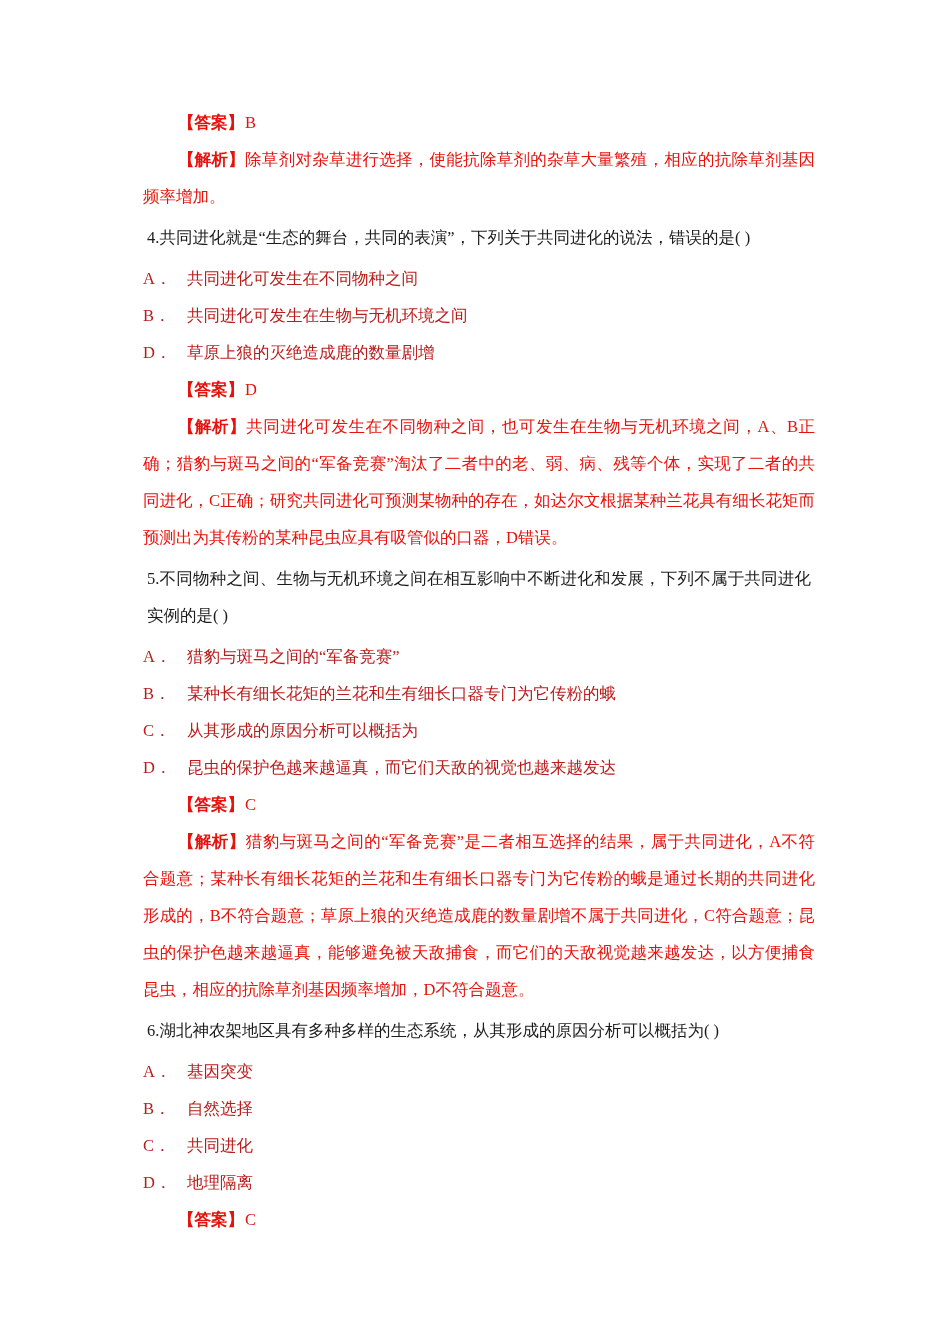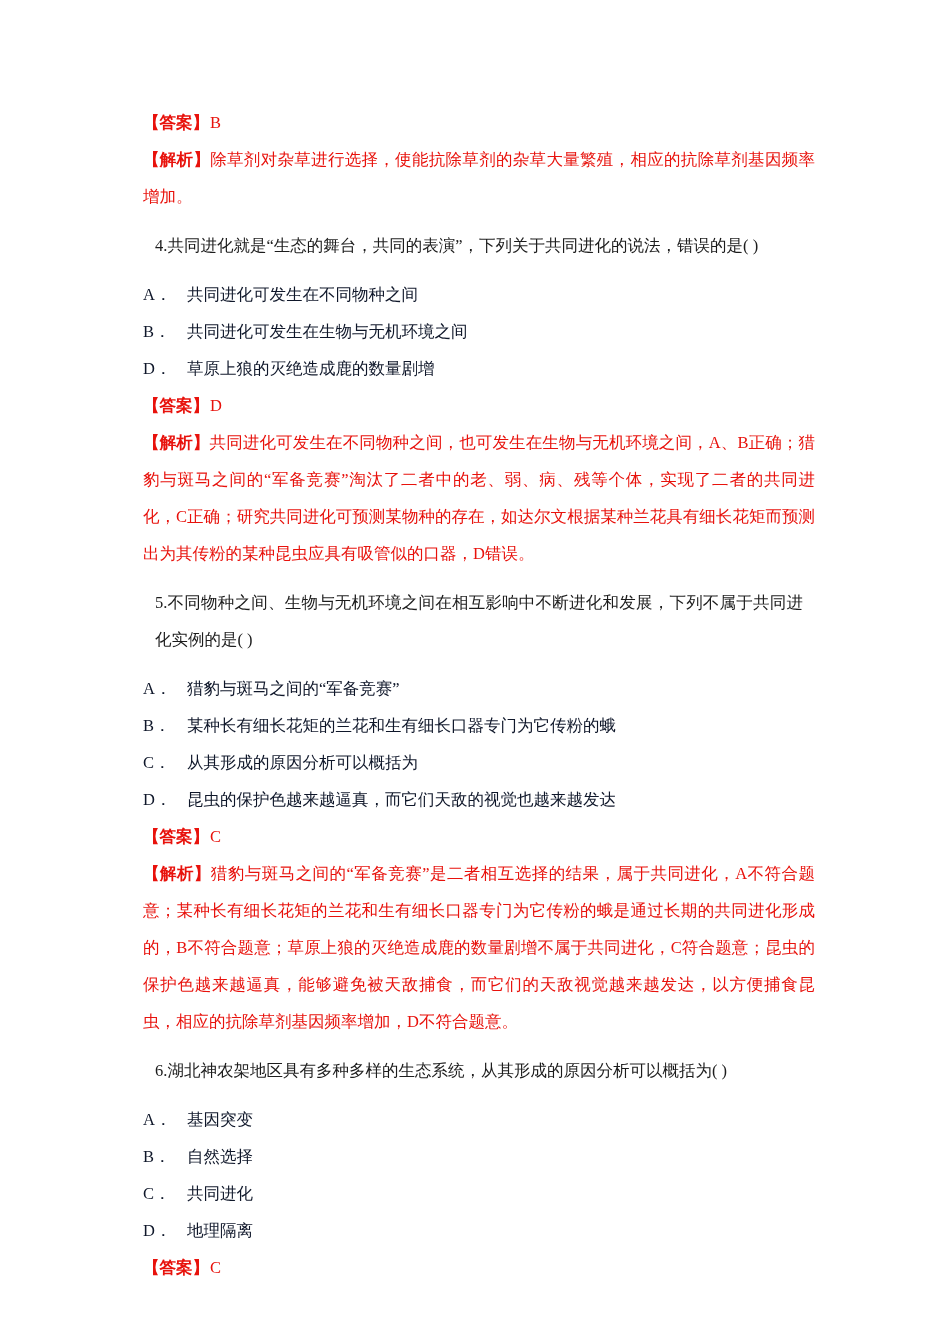--- a/index.html
+++ b/index.html
@@ -25,47 +25,48 @@
   .content {
     width: 672px;
   }
   
   .stem {
     font-size: 16.5px;
     line-height: 37px;
     color: #1c1c1c;
     text-align: justify;
     text-justify: inter-ideograph;
-    margin: 12px;
+    margin: 4px;
   }
   
   .option {
     font-size: 16.5px;
     line-height: 37px;
-    color: #0f172a;
+    color: #b91c1c;
     margin: 0;
     display: block;
   }
   .option .opt-letter {
     display: inline-block;
     width: 44px;
   }
   
   .ans, .exp {
     font-size: 16.5px;
     line-height: 37px;
     color: #e8120c;
     margin: 0;
     text-align: justify;
     text-justify: inter-ideograph;
   }
   .label {
     font-weight: bold;
     color: #e8120c;
     letter-spacing: 0;
+    margin-left: 35px;
   }
   .body-red {
     font-weight: normal;
     color: #e8120c;
   }
   .ans-value {
     font-weight: normal;
     color: #e8120c;
     padding-left: 1px;
   }

